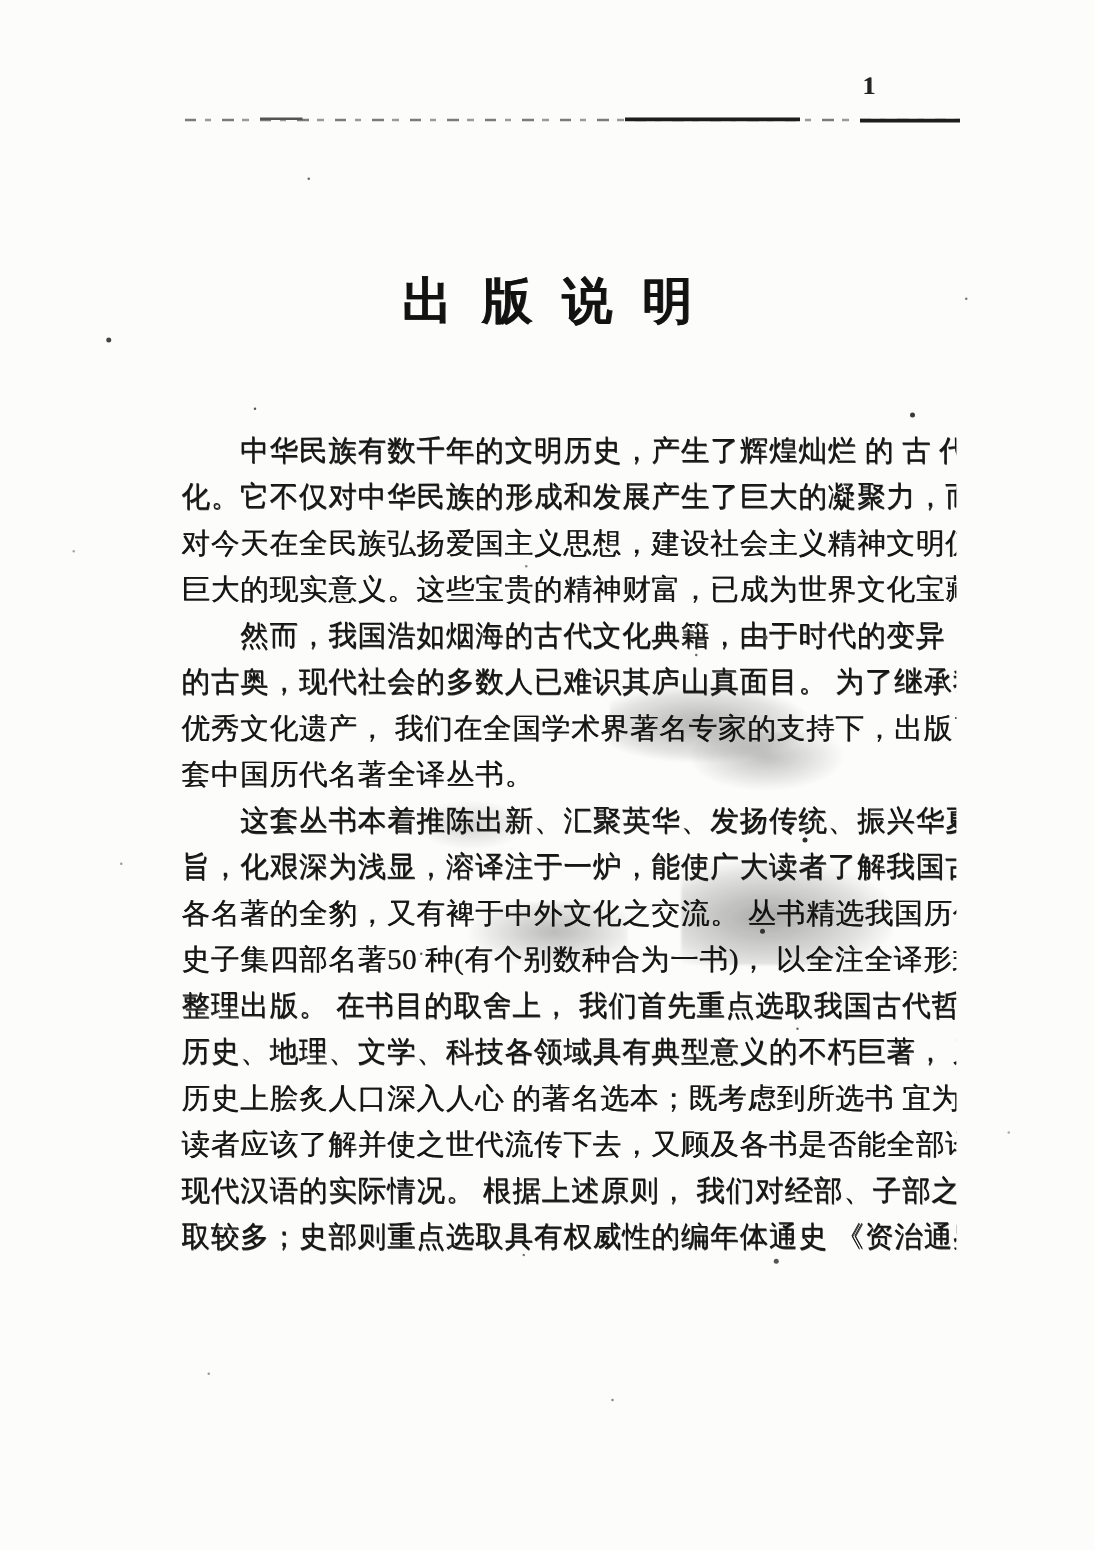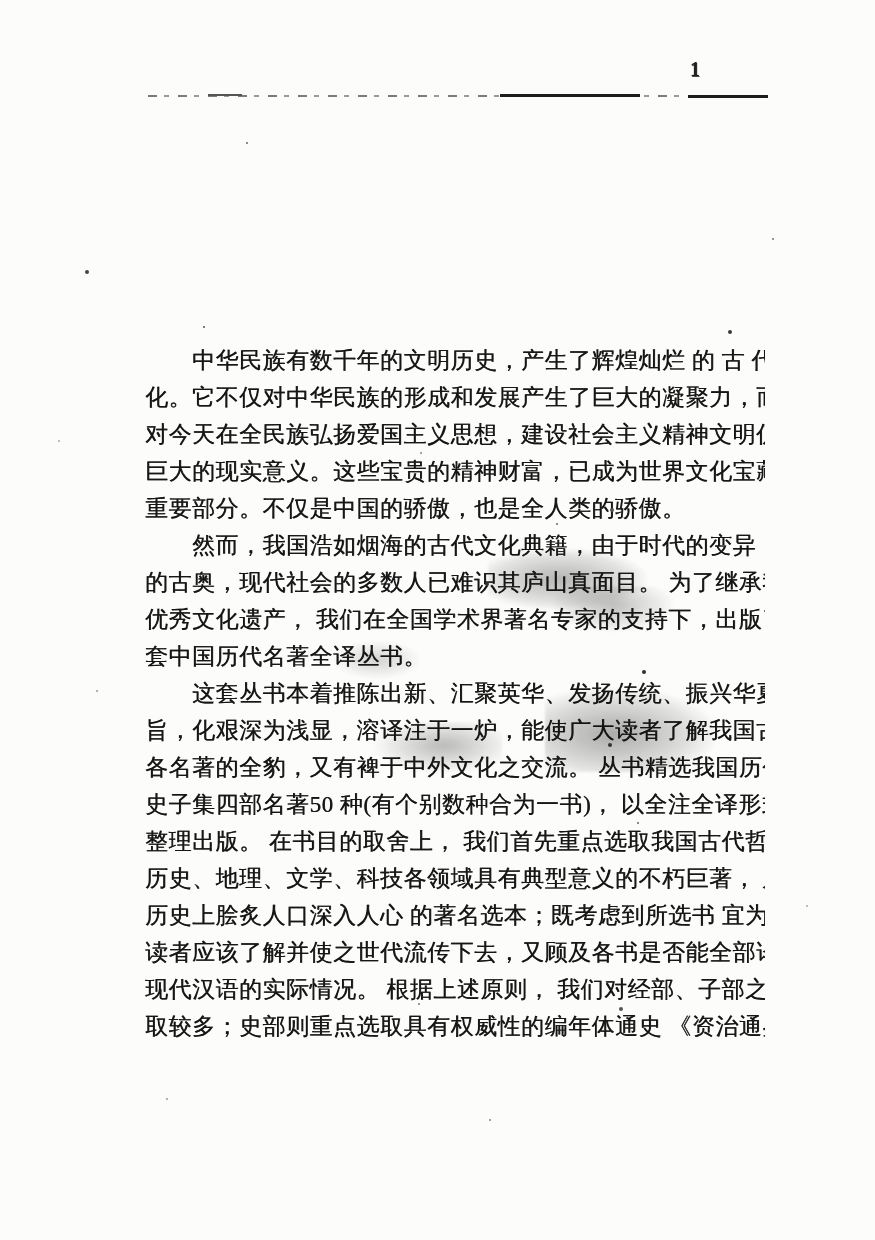--- a/index.html
+++ b/index.html
@@ -147,27 +147,27 @@
 
   <div class="pagenum">1</div>
 
   <div class="header-rule">
     <span class="rule-dashes"></span>
     <span class="rule-solid s1"></span>
     <span class="rule-solid s2"></span>
     <span class="rule-solid s3"></span>
   </div>
 
+  <h1 class="title">出版说明</h1>
 
   <div class="body-text" id="body-text">
       <div class="text-line">　　中华民族有数千年的文明历史，产生了辉煌灿烂 的 古 代 文</div>
       <div class="text-line">化。它不仅对中华民族的形成和发展产生了巨大的凝聚力，而且</div>
       <div class="text-line">对今天在全民族弘扬爱国主义思想，建设社会主义精神文明仍有</div>
       <div class="text-line">巨大的现实意义。这些宝贵的精神财富，已成为世界文化宝藏的</div>
-      <div class="text-line para-end">重要部分。不仅是中国的骄傲，也是全人类的骄傲。</div>
       <div class="text-line">　　然而，我国浩如烟海的古代文化典籍，由于时代的变异，语言</div>
       <div class="text-line">的古奥，现代社会的多数人已难识其庐山真面目。 为了继承我国</div>
       <div class="text-line">优秀文化遗产， 我们在全国学术界著名专家的支持下，出版了这</div>
       <div class="text-line para-end">套中国历代名著全译丛书。</div>
       <div class="text-line">　　这套丛书本着推陈出新、汇聚英华、发扬传统、振兴华夏之宗</div>
       <div class="text-line">旨，化艰深为浅显，溶译注于一炉，能使广大读者了解我国古代</div>
       <div class="text-line">各名著的全豹，又有裨于中外文化之交流。 丛书精选我国历代经</div>
       <div class="text-line">史子集四部名著50 种(有个别数种合为一书)， 以全注全译形式</div>
       <div class="text-line">整理出版。 在书目的取舍上， 我们首先重点选取我国古代哲学、</div>
       <div class="text-line">历史、地理、文学、科技各领域具有典型意义的不朽巨著， 又兼及</div>

